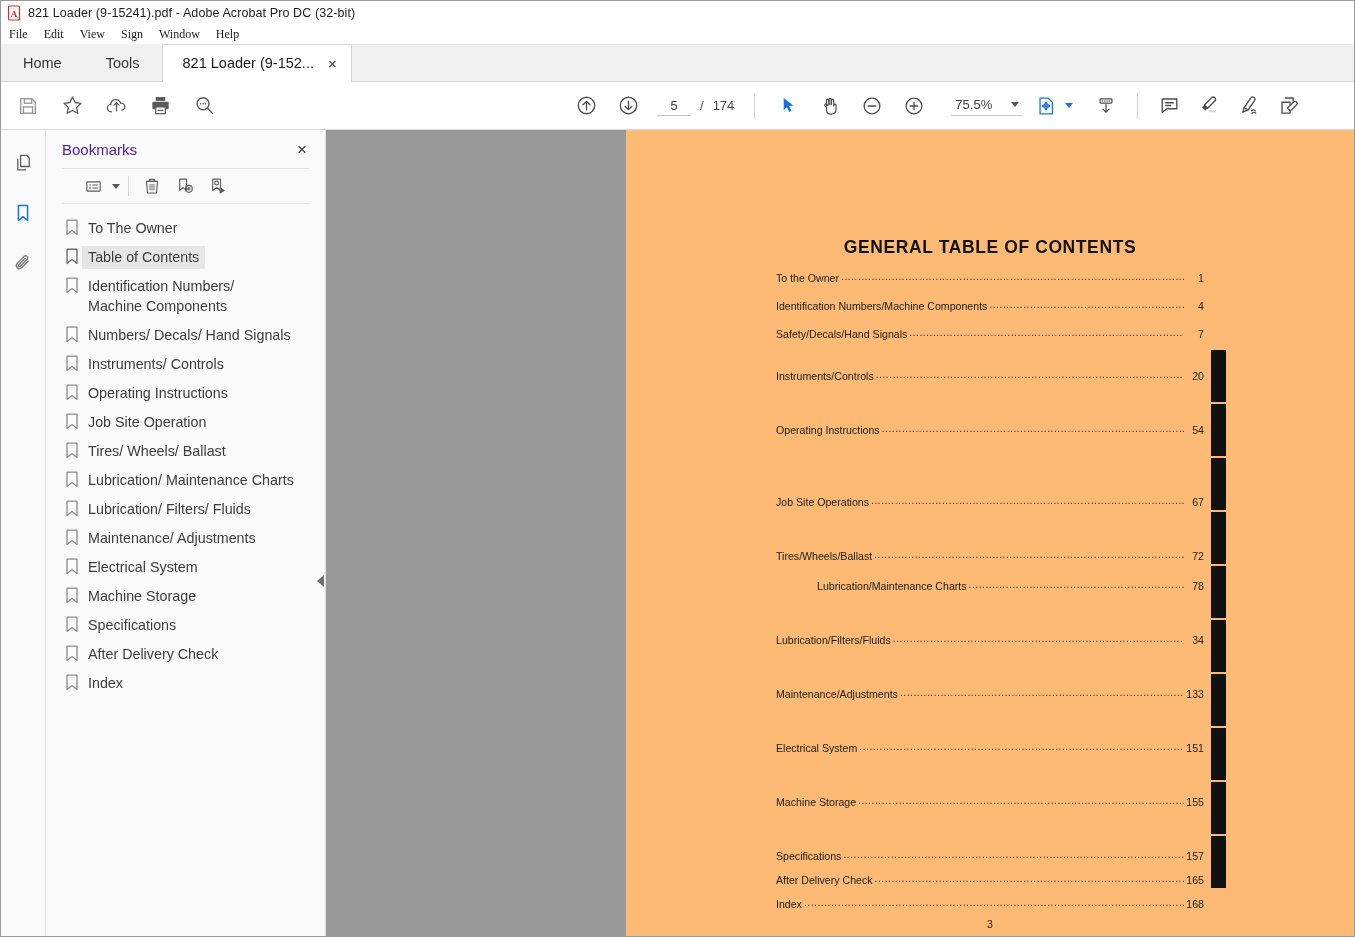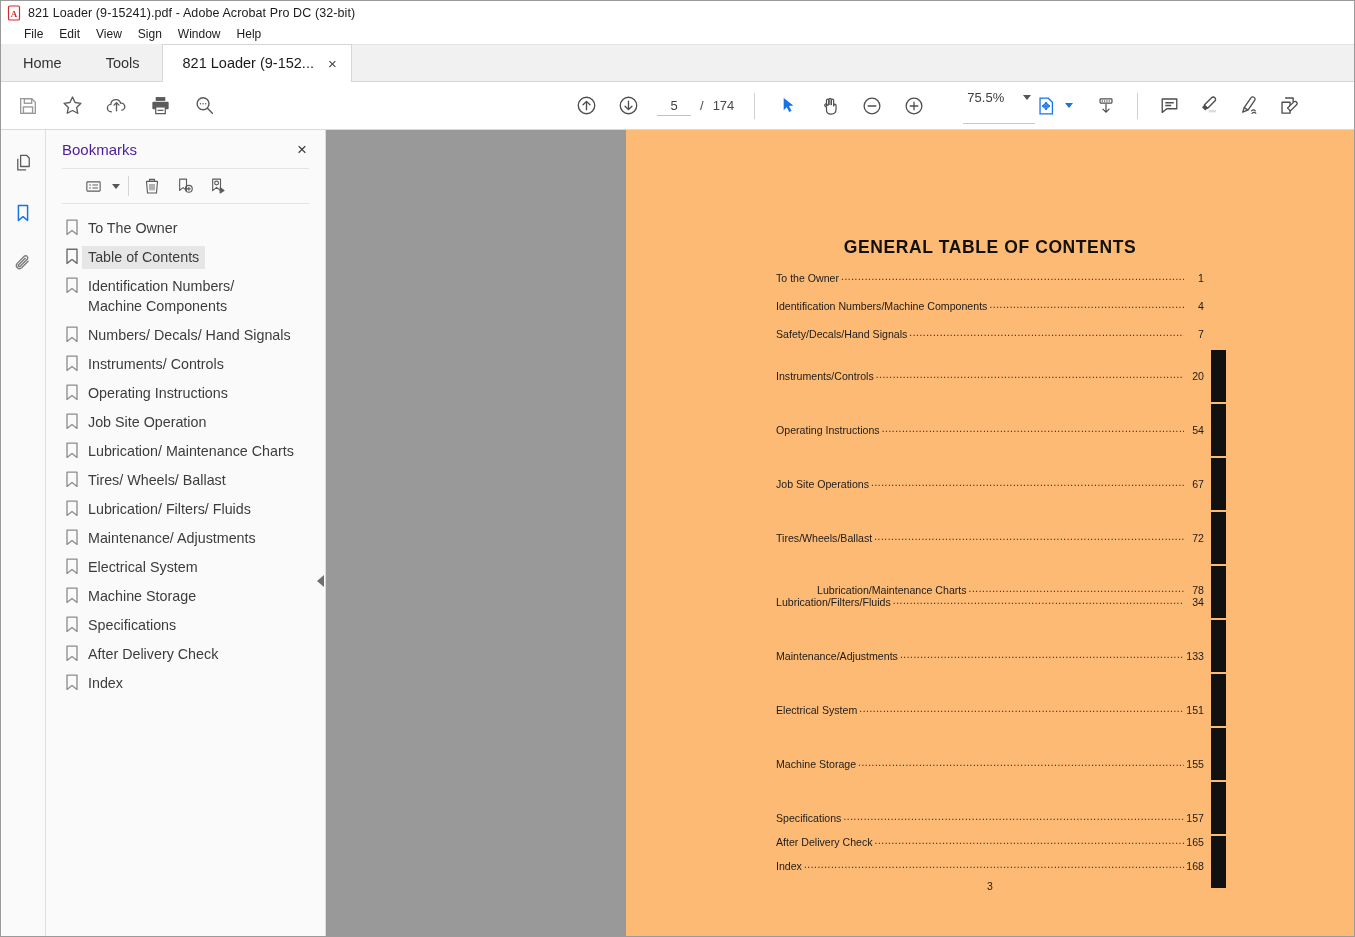--- a/index.html
+++ b/index.html
@@ -43,22 +43,23 @@
     letter-spacing: 0.1px;
   }
 
   
   .menubar {
     height: 20px;
     flex: 0 0 20px;
     background: #ffffff;
     display: flex;
     align-items: center;
-    padding-left: 15px;
+    padding-left: 0;
     border-bottom: 1px solid #e3e3e3;
+    font-family: Liberation Serif, serif;
   }
   .menu-item {
     font-size: 12px;
     color: #202020;
     padding: 2px 8px 3px 8px;
     cursor: default;
     white-space: nowrap;
   }
 
   
@@ -140,23 +141,23 @@
     font-size: 13px;
     color: #3d3d3d;
     font-family: "Liberation Sans", sans-serif;
     padding: 2px 0 2px 0;
     background: transparent;
     outline: none;
   }
   .pagetotal { color:#4a4a4a; font-size:13px; }
   .zoombox {
     display:flex; align-items:center; gap: 12px;
-    margin-left: 24px;
+    margin-left: 12px;
     border-bottom: 1px solid #c9c9c9;
-    padding: 2px 4px 18px 4px;
+    padding: 2px 4px 3px 4px;
     min-width: 72px;
     justify-content: space-between;
     cursor:pointer;
   }
   .zoomval { font-size:13px; color:#3d3d3d; }
   .caret-d {
     width:0;height:0;
     border-left:4px solid transparent;
     border-right:4px solid transparent;
     border-top:5px solid #555;
@@ -638,29 +639,29 @@
               </svg>
           </span>
           <span class="bm-text-wrap"><span class="bm-text">Job Site Operation</span></span>
         </div>
         <div class="bm-item">
           <span class="bm-ico">
             <svg width="14" height="17" viewBox="0 0 14 17" fill="none" stroke="#8c8c8c" stroke-width="1.3" stroke-linejoin="round">
                 <path d="M2 1.2h10v14.2l-5-3.9-5 3.9z"></path>
               </svg>
           </span>
+          <span class="bm-text-wrap"><span class="bm-text">Tires/ Wheels/ Ballast</span></span>
+        </div>
+        <div class="bm-item">
+          <span class="bm-ico">
+            <svg width="14" height="17" viewBox="0 0 14 17" fill="none" stroke="#8c8c8c" stroke-width="1.3" stroke-linejoin="round">
+                <path d="M2 1.2h10v14.2l-5-3.9-5 3.9z"></path>
+              </svg>
+          </span>
           <span class="bm-text-wrap"><span class="bm-text">Lubrication/ Maintenance Charts</span></span>
-        </div>
-        <div class="bm-item">
-          <span class="bm-ico">
-            <svg width="14" height="17" viewBox="0 0 14 17" fill="none" stroke="#8c8c8c" stroke-width="1.3" stroke-linejoin="round">
-                <path d="M2 1.2h10v14.2l-5-3.9-5 3.9z"></path>
-              </svg>
-          </span>
-          <span class="bm-text-wrap"><span class="bm-text">Tires/ Wheels/ Ballast</span></span>
         </div>
         <div class="bm-item">
           <span class="bm-ico">
             <svg width="14" height="17" viewBox="0 0 14 17" fill="none" stroke="#8c8c8c" stroke-width="1.3" stroke-linejoin="round">
                 <path d="M2 1.2h10v14.2l-5-3.9-5 3.9z"></path>
               </svg>
           </span>
           <span class="bm-text-wrap"><span class="bm-text">Lubrication/ Filters/ Fluids</span></span>
         </div>
         <div class="bm-item">
@@ -741,36 +742,36 @@
             <div class="toc-row" style="margin-top: 30px;">
               <span class="toc-label">Instruments/Controls</span>
               <span class="toc-dots">......................................................................................................................................................</span>
               <span class="toc-num">20</span>
             </div>
             <div class="toc-row" style="margin-top: 42px;">
               <span class="toc-label">Operating Instructions</span>
               <span class="toc-dots">......................................................................................................................................................</span>
               <span class="toc-num">54</span>
             </div>
-            <div class="toc-row" style="margin-top: 42px;">
+            <div class="toc-row" style="margin-top: 60px;">
               <span class="toc-label">Job Site Operations</span>
               <span class="toc-dots">......................................................................................................................................................</span>
               <span class="toc-num">67</span>
             </div>
             <div class="toc-row" style="margin-top: 42px;">
               <span class="toc-label">Tires/Wheels/Ballast</span>
               <span class="toc-dots">......................................................................................................................................................</span>
               <span class="toc-num">72</span>
             </div>
-            <div class="toc-row" style="margin-top: 40px; padding-left: 41px;">
+            <div class="toc-row" style="margin-top: 18px; padding-left: 41px;">
               <span class="toc-label">Lubrication/Maintenance Charts</span>
               <span class="toc-dots">......................................................................................................................................................</span>
               <span class="toc-num">78</span>
             </div>
-            <div class="toc-row" style="">
+            <div class="toc-row" style="margin-top: 42px;">
               <span class="toc-label">Lubrication/Filters/Fluids</span>
               <span class="toc-dots">......................................................................................................................................................</span>
               <span class="toc-num">34</span>
             </div>
             <div class="toc-row" style="margin-top: 42px;">
               <span class="toc-label">Maintenance/Adjustments</span>
               <span class="toc-dots">......................................................................................................................................................</span>
               <span class="toc-num">133</span>
             </div>
             <div class="toc-row" style="margin-top: 42px;">

